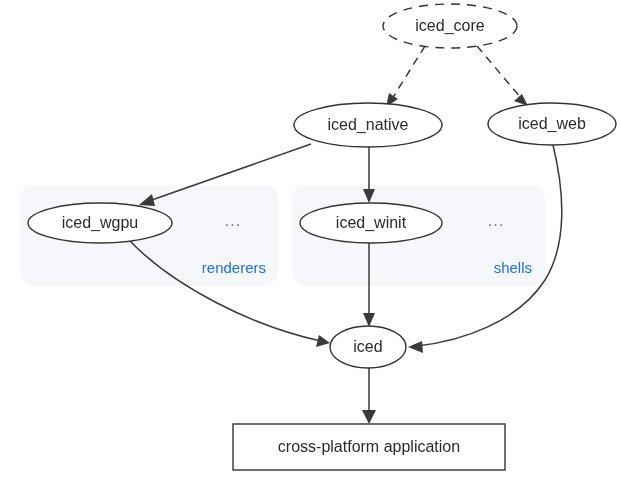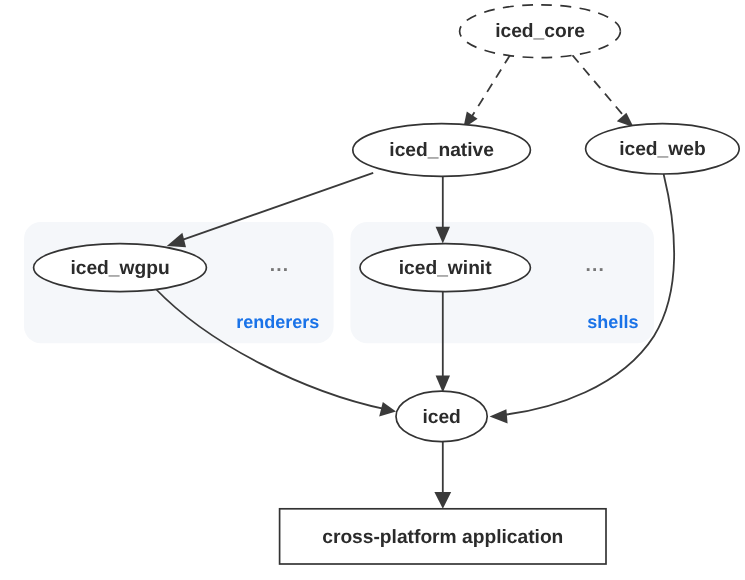--- a/index.html
+++ b/index.html
@@ -10,21 +10,20 @@
   }
   body {
     font-family: "Liberation Sans", sans-serif;
   }
   #diagram-root {
     position: relative;
     width: 621px;
     height: 483px;
     background: #ffffff;
     overflow: hidden;
-    font-weight: bold;
   }
   #diagram-svg {
     position: absolute;
     top: 0;
     left: 0;
     width: 621px;
     height: 483px;
     display: block;
   }
   .node-shape {

